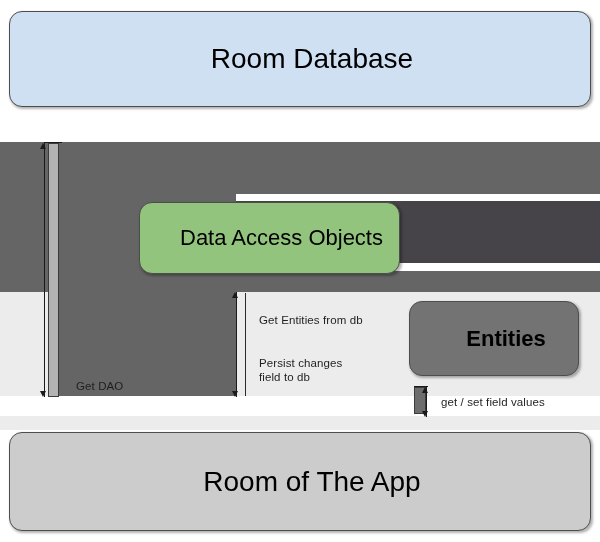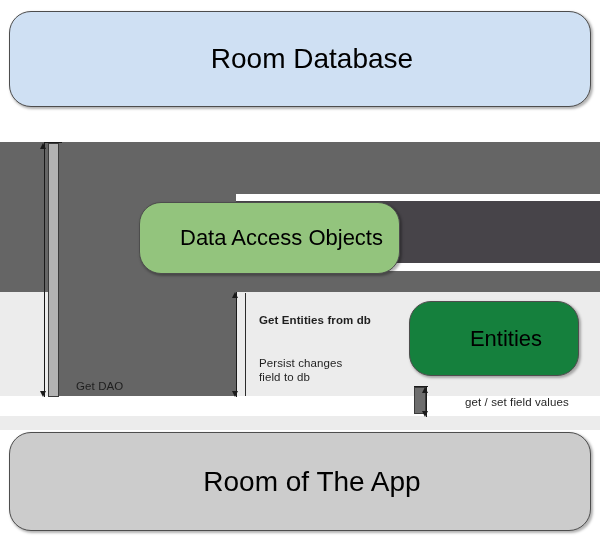--- a/index.html
+++ b/index.html
@@ -31,21 +31,21 @@
 
   .col-gray {
     position: absolute;
     background: #656565;
   }
 
   
   .node {
     position: absolute;
     box-sizing: border-box;
-    border-radius: 22px;
+    border-radius: 13px;
     border: 1.4px solid #4d4d4d;
     display: flex;
     align-items: center;
     justify-content: center;
     text-align: center;
     color: #000000;
     box-shadow: 1.5px 1.5px 2.5px rgba(0,0,0,0.30);
     padding-left: 24px;
   }
   .node-room {
@@ -53,22 +53,23 @@
     background: #cfe0f3;
     font-size: 28px;
   }
   .node-dao {
     left: 139px; top: 202px; width: 261px; height: 72px;
     background: #93c47d;
     font-size: 22px;
   }
   .node-entities {
     left: 409px; top: 301px; width: 170px; height: 75px;
-    background: #15803d;
+    background: #737373;
     font-size: 22px;
+    font-weight: bold;
   }
   .node-app {
     left: 9px;  top: 432px; width: 582px; height: 99px;
     background: #cccccc;
     font-size: 28px;
   }
 
   
   .activation {
     position: absolute;
@@ -108,23 +109,23 @@
   
   .lbl {
     position: absolute;
     font-size: 11.5px;
     color: #1f1f1f;
     line-height: 13.5px;
     white-space: pre-line;
     letter-spacing: 0.1px;
   }
   .lbl-getdao   { left: 76px;  top: 380px; }
-  .lbl-getent   { left: 259px; top: 314px; font-weight: bold; }
+  .lbl-getent   { left: 259px; top: 314px; }
   .lbl-persist  { left: 259px; top: 357px; }
-  .lbl-getset   { left: 441px; top: 396px; margin-left: 24px; }
+  .lbl-getset   { left: 441px; top: 396px; }
 </style>
 </head>
 <body>
 
 <div id="canvas">
 
   <div class="band band-mid-gray" style="top:142px;  height:52px;"></div>
   <div class="band band-white" style="top:194px;  height:7px;"></div>
   <div class="band band-dark-gray" style="top:201px;  height:62px;"></div>
   <div class="band band-white" style="top:263px;  height:8px;"></div>

